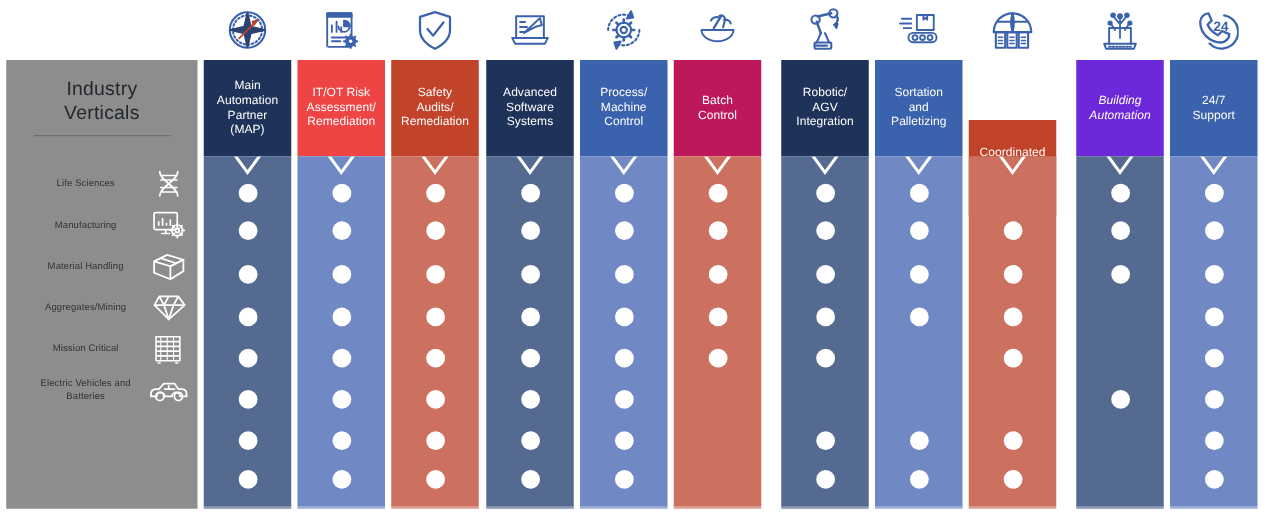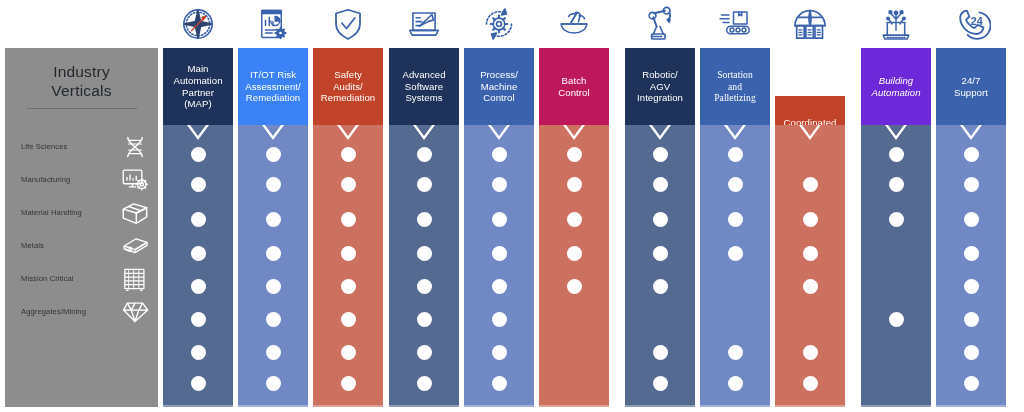--- a/index.html
+++ b/index.html
@@ -58,20 +58,21 @@
     width: 153px;
   }
   .vertical-row {
     position: relative;
     height: 33px;
     display: flex;
     align-items: center;
   }
   .vertical-label {
     flex: 1;
+    text-align: center;
     color: #2f3338;
     font-size: 7.6px;
     line-height: 9.5px;
     padding-right: 2px;
     padding-left: 16px;
     letter-spacing: .1px;
   }
   .vertical-icon {
     width: 34px;
     height: 26px;
@@ -204,54 +205,55 @@
             <svg width="32" height="26" viewBox="0 0 48 40" fill="none" stroke="#ffffff" stroke-width="2.2" stroke-linejoin="round">
               <path d="M6 14 L22 6 L42 12 L26 20 Z"></path>
               <path d="M6 14 v14 L26 36 V20"></path>
               <path d="M26 20 L42 12 v14 L26 36"></path>
               <path d="M14 10 L32 16"></path>
             </svg>
           </div>
         </div>
         <div class="vertical-row">
           <div class="vertical-label">
-            <div>Metals</div>
+            <div>Aggregates/Mining</div>
           </div>
           <div class="vertical-icon">
-            <svg width="30" height="24" viewBox="0 0 48 40" fill="none" stroke="#ffffff" stroke-width="2.2" stroke-linejoin="round">
-              <path d="M6 20 L26 8 L44 14 L24 26 Z"></path>
-              <path d="M6 20 v5 L24 31 v-5"></path>
-              <path d="M24 26 L44 14 v5 L24 31"></path>
-              <path d="M10 24 a5 4 0 0 0 9 3" stroke-width="1.8"></path>
-              <circle cx="16" cy="24" r="2.4" stroke-width="1.8"></circle>
+            <svg width="28" height="26" viewBox="0 0 44 40" fill="none" stroke="#ffffff" stroke-width="2.2" stroke-linejoin="round">
+              <path d="M10 6 h24 l8 11 -20 18 L4 17 Z"></path>
+              <path d="M4 17 h38"></path>
+              <path d="M10 6 l6 11 L22 6 M34 6 l-6 11 L22 35 L16 17"></path>
             </svg>
           </div>
         </div>
         <div class="vertical-row">
           <div class="vertical-label">
             <div>Mission Critical</div>
           </div>
           <div class="vertical-icon">
             <svg width="28" height="26" viewBox="0 0 44 40" fill="none" stroke="#ffffff" stroke-width="2" stroke-linejoin="round">
               <rect x="6" y="5" width="30" height="30"></rect>
               <path d="M6 11 h30 M6 17 h30 M6 23 h30 M6 29 h30"></path>
               <path d="M12 5 v30 M20 5 v30 M28 5 v30" stroke-width="1.4"></path>
               <path d="M8 38 h4 M30 38 h4" stroke-width="2"></path>
             </svg>
           </div>
         </div>
         <div class="vertical-row">
           <div class="vertical-label">
-            <div>Aggregates/Mining</div>
+            <div>Electric Vehicles and</div>
+            <div>Batteries</div>
           </div>
           <div class="vertical-icon">
-            <svg width="28" height="26" viewBox="0 0 44 40" fill="none" stroke="#ffffff" stroke-width="2.2" stroke-linejoin="round">
-              <path d="M10 6 h24 l8 11 -20 18 L4 17 Z"></path>
-              <path d="M4 17 h38"></path>
-              <path d="M10 6 l6 11 L22 6 M34 6 l-6 11 L22 35 L16 17"></path>
+            <svg width="34" height="22" viewBox="0 0 52 34" fill="none" stroke="#ffffff" stroke-width="2.2" stroke-linejoin="round">
+              <path d="M4 22 c0 -4 3 -6 7 -6 h3 l6 -7 h13 l5 7 h4 c4 0 6 2 6 6 v3 h-8 a5 5 0 0 0 -10 0 h-9 a5 5 0 0 0 -10 0 H4 Z"></path>
+              <circle cx="15" cy="25" r="5"></circle>
+              <circle cx="38" cy="25" r="5"></circle>
+              <path d="M20 16 h14"></path>
+              <path d="M26 11 v5"></path>
             </svg>
           </div>
         </div>
       </div>
   </div>
 
   <div id="columns-host">
       <div class="column" style="left: 163px;">
         <div class="col-icon">
           <svg width="40" height="40" viewBox="0 0 48 48" fill="none" stroke="#3b62ac" stroke-width="2" stroke-linecap="round" stroke-linejoin="round">
@@ -294,21 +296,21 @@
             <rect x="9" y="6" width="26" height="4" fill="#3b62ac"></rect>
             <path d="M14 26 v-7 M19 26 v-11 M24 26 v-5"></path>
             <path d="M27 14 a6 6 0 1 1 -6 6" stroke-width="1.8"></path>
             <path d="M27 20 v-6 a6 6 0 0 1 6 6 z" fill="#3b62ac"></path>
             <path d="M14 32 h14 M14 36 h9"></path>
             <circle cx="34" cy="36" r="5" fill="#3b62ac" stroke="#3b62ac"></circle>
             <circle cx="34" cy="36" r="1.8" fill="#fff" stroke="none"></circle>
             <path d="M34 29 v2 M34 41 v2 M27 36 h2 M39 36 h2 M29.2 31.2 l1.4 1.4 M37.4 39.4 l1.4 1.4 M38.8 31.2 l-1.4 1.4 M30.6 39.4 l-1.4 1.4" stroke="#3b62ac" stroke-width="2.4"></path>
           </svg>
         </div>
-        <div class="col-header" style="background: #3b82f6;">
+        <div class="col-header" style="background: #ef4444;">
           <div class="col-header-text">
             <div>IT/OT Risk</div>
             <div>Assessment/</div>
             <div>Remediation</div>
           </div>
         </div>
         <div class="col-body" style="background: rgb(112, 137, 196);">
           <div class="notch">
             <svg width="70" height="15" viewBox="0 0 70 15">
               <path d="M27 0 L35 11 L43 0 L46 0 L35 15 L24 0 Z" fill="#ffffff"></path>
@@ -498,21 +500,21 @@
           <svg width="42" height="36" viewBox="0 0 48 48" fill="none" stroke="#3b62ac" stroke-width="2" stroke-linecap="round" stroke-linejoin="round">
             <rect x="22" y="8" width="18" height="16"></rect>
             <path d="M29 8 v5 l2 -2 2 2 V8"></path>
             <rect x="13" y="27" width="30" height="10" rx="5"></rect>
             <circle cx="20" cy="32" r="2.6"></circle>
             <circle cx="28" cy="32" r="2.6"></circle>
             <circle cx="36" cy="32" r="2.6"></circle>
             <path d="M6 12 h10 M4 17 h12 M8 22 h8"></path>
           </svg>
         </div>
-        <div class="col-header" style="background: rgb(59, 98, 172); font-family: Liberation Serif, serif;">
+        <div class="col-header" style="background: rgb(59, 98, 172);">
           <div class="col-header-text">
             <div>Sortation</div>
             <div>and</div>
             <div>Palletizing</div>
           </div>
         </div>
         <div class="col-body" style="background: rgb(112, 137, 196);">
           <div class="notch">
             <svg width="70" height="15" viewBox="0 0 70 15">
               <path d="M27 0 L35 11 L43 0 L46 0 L35 15 L24 0 Z" fill="#ffffff"></path>

